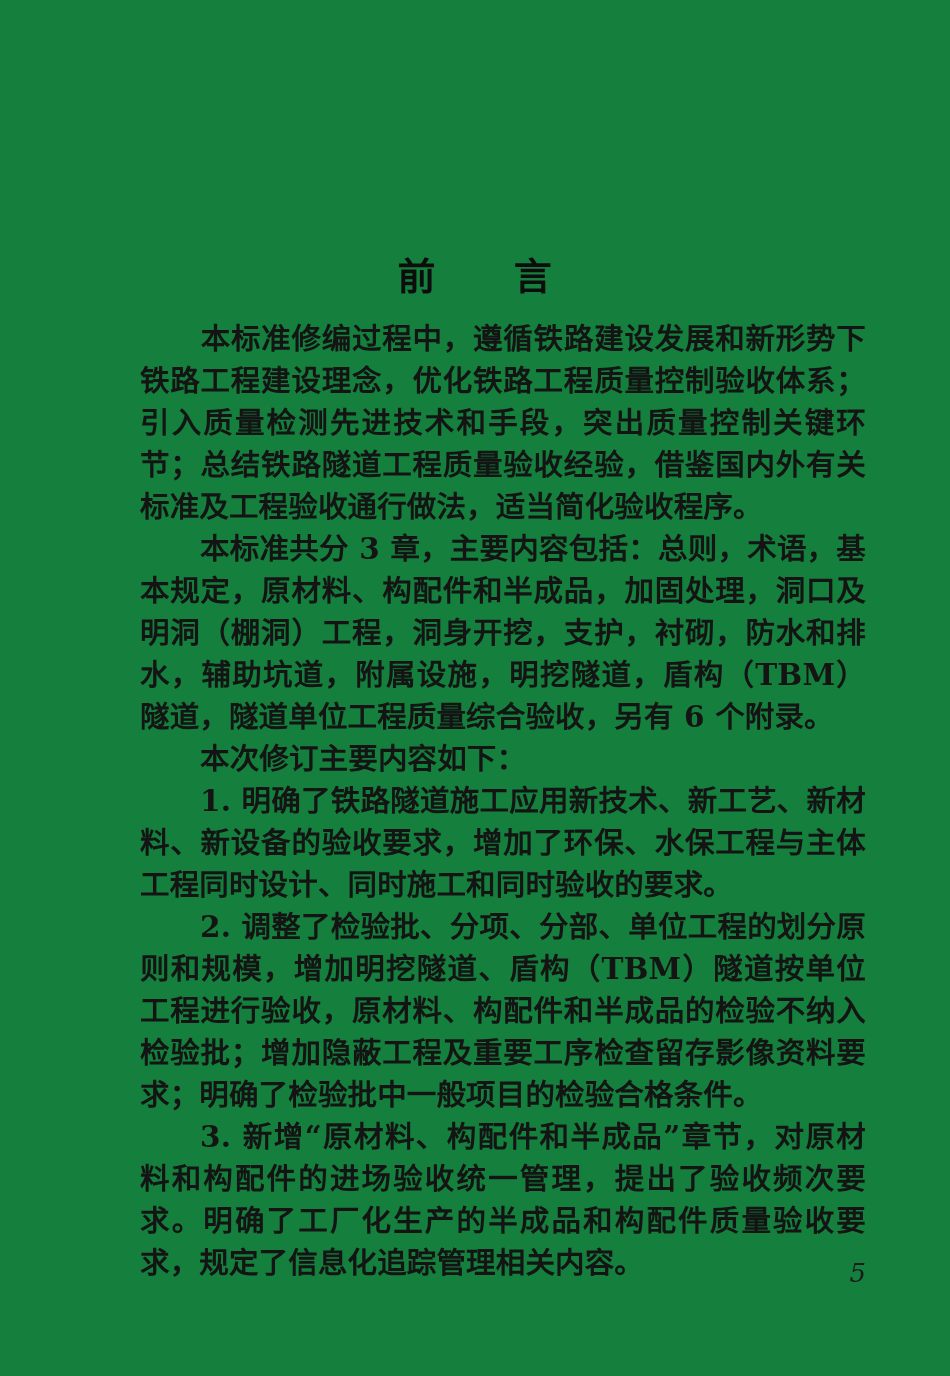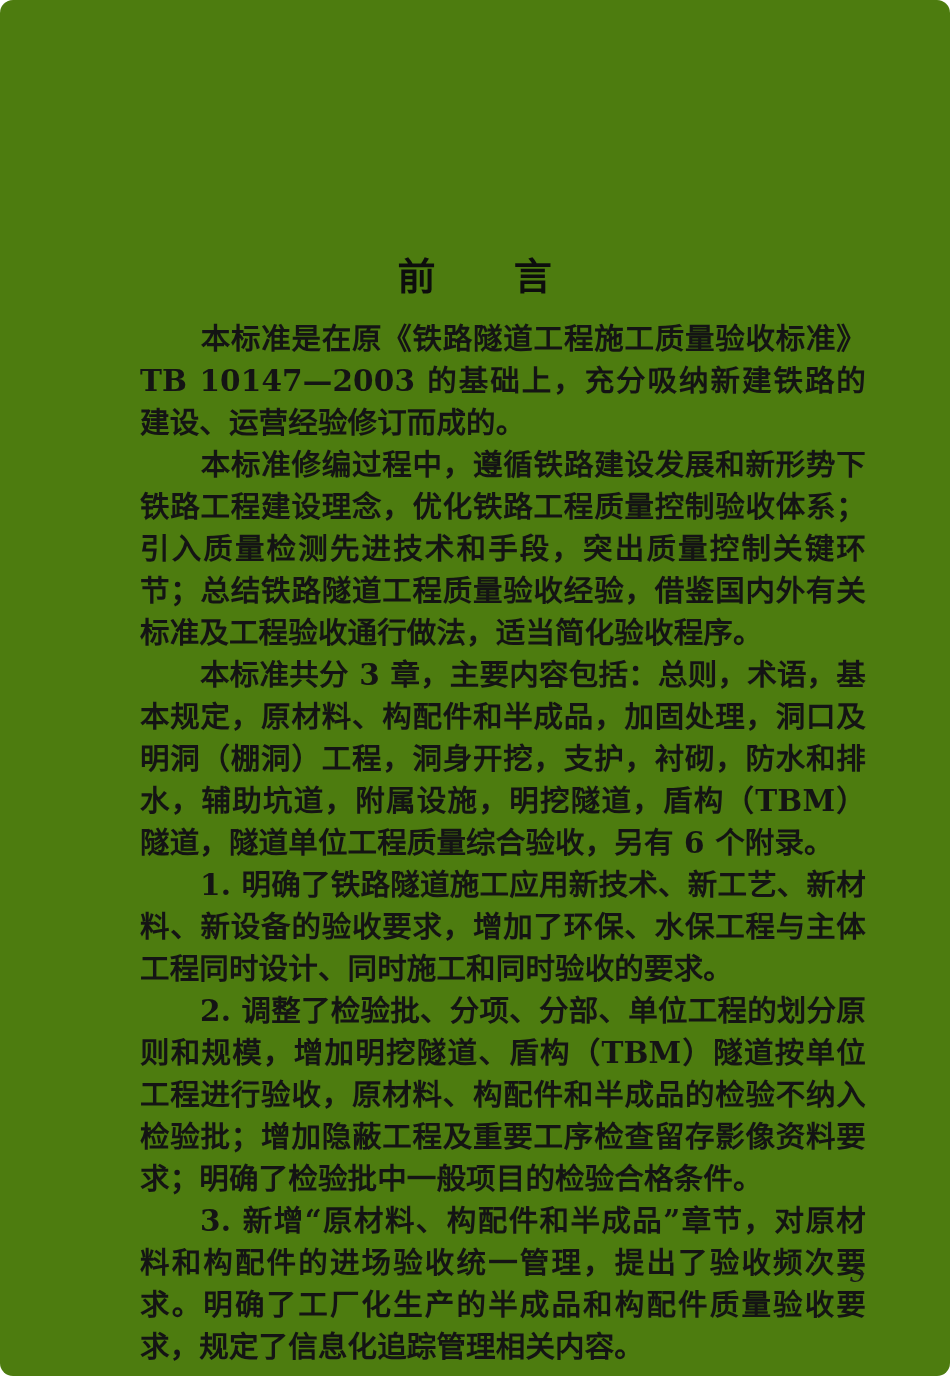--- a/index.html
+++ b/index.html
@@ -16,22 +16,21 @@
     font-family: "DejaVu Serif", "Liberation Serif", serif;
     color: #101010;
     -webkit-font-smoothing: antialiased;
   }
 
   .page {
     position: absolute;
     inset: 0;
     width: 950px;
     height: 1376px;
-    background: #4d7c0f;
-    border-radius: 13px;
+    background: #15803d;
   }
 
   
   .doc-title {
     position: absolute;
     left: 0;
     top: 228px;
     width: 950px;
     text-align: center;
     font-family: "DejaVu Sans", "Liberation Sans", sans-serif;
@@ -85,26 +84,26 @@
 </style>
 </head>
 <body>
 
 <div class="page">
 
   <h1 class="doc-title">前　　言</h1>
 
   <div class="body-block">
 
-    <p class="para"><span class="indent"></span><span>本标准是在原《铁路隧道工程施工质量验收标准》TB 10147—2003 的基础上，充分吸纳新建铁路的建设、运营经验修订而成的。</span></p>
 
     <p class="para"><span class="indent"></span><span>本标准修编过程中，遵循铁路建设发展和新形势下铁路工程建设理念，优化铁路工程质量控制验收体系；引入质量检测先进技术和手段，突出质量控制关键环节；总结铁路隧道工程质量验收经验，借鉴国内外有关标准及工程验收通行做法，适当简化验收程序。</span></p>
 
     <p class="para"><span class="indent"></span><span>本标准共分 3 章，主要内容包括：总则，术语，基本规定，原材料、构配件和半成品，加固处理，洞口及明洞（棚洞）工程，洞身开挖，支护，衬砌，防水和排水，辅助坑道，附属设施，明挖隧道，盾构（TBM）隧道，隧道单位工程质量综合验收，另有 6 个附录。</span></p>
 
+    <p class="para"><span class="indent"></span><span>本次修订主要内容如下：</span></p>
 
     <p class="para"><span class="indent"></span><span>1. 明确了铁路隧道施工应用新技术、新工艺、新材料、新设备的验收要求，增加了环保、水保工程与主体工程同时设计、同时施工和同时验收的要求。</span></p>
 
     <p class="para"><span class="indent"></span><span>2. 调整了检验批、分项、分部、单位工程的划分原则和规模，增加明挖隧道、盾构（TBM）隧道按单位工程进行验收，原材料、构配件和半成品的检验不纳入检验批；增加隐蔽工程及重要工序检查留存影像资料要求；明确了检验批中一般项目的检验合格条件。</span></p>
 
     <p class="para"><span class="indent"></span><span>3. 新增“原材料、构配件和半成品”章节，对原材料和构配件的进场验收统一管理，提出了验收频次要求。明确了工厂化生产的半成品和构配件质量验收要求，规定了信息化追踪管理相关内容。</span></p>
 
   </div>
 
   <div class="page-number">5</div>

